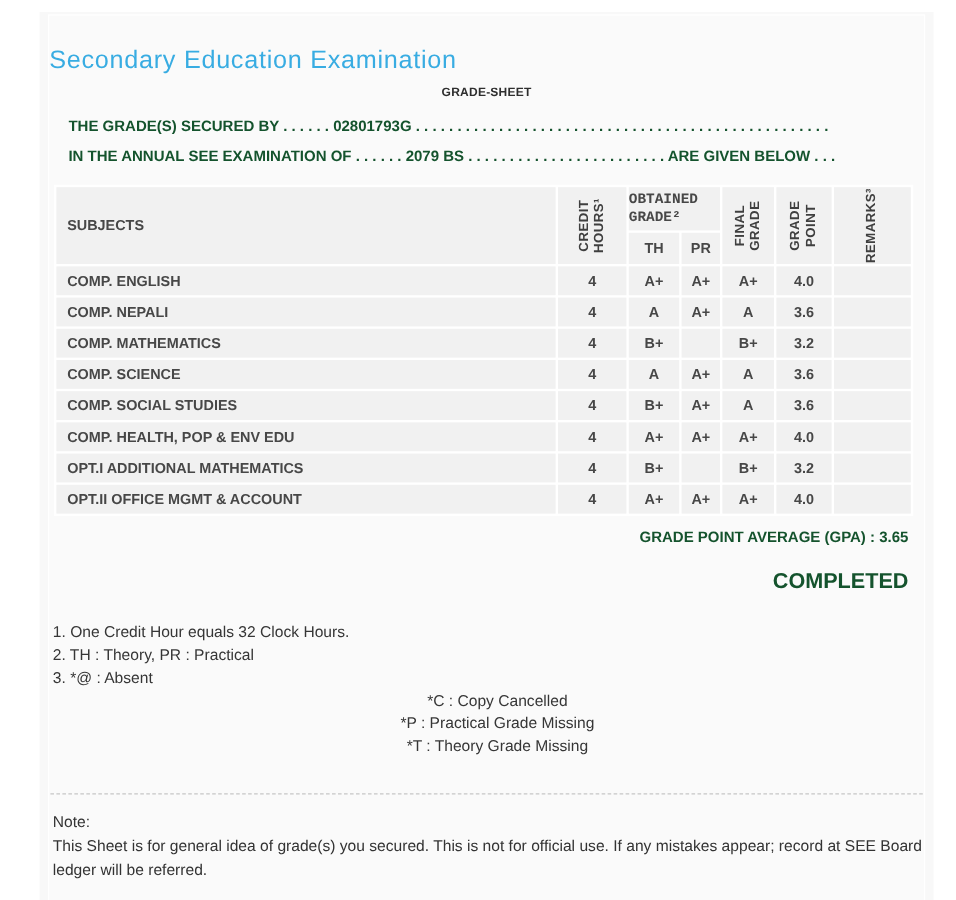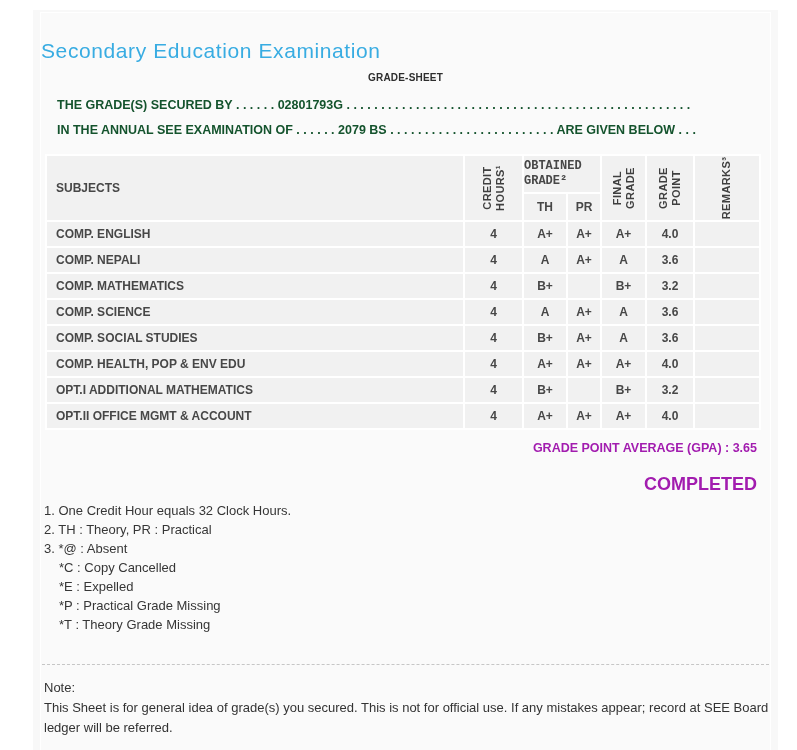--- a/index.html
+++ b/index.html
@@ -30,27 +30,27 @@
          vertical-align:middle; color:#3f3f3f;font-family:Liberation Mono, monospace; }
   .vcell { position:relative; }
   .vtext { position:absolute; left:50%; top:50%; width:70px;
            transform:translate(-50%,-50%) rotate(-90deg);
            text-align:center; font-size:11px; font-weight:700; line-height:1.2;
            letter-spacing:0.4px; color:#3f3f3f; }
   .vtext span { display:block; }
   td.subj { text-align:left; padding-left:9px; font-weight:700; height:16px; }
   td.val  { text-align:center; font-weight:700; height:24px; }
 
-  .right-block { text-align:right; padding-right:13px; font-weight:700; color:#a21caf; }
+  .right-block { text-align:right; padding-right:13px; font-weight:700; color:#14532d; }
   .gpa-line  { margin-top:10px; font-size:12.5px; line-height:16px; }
   .completed { margin-top:20px; font-size:18px; line-height:16px; }
 
-  .footnotes { margin-top:9px; padding-left:3px; }
+  .footnotes { margin-top:25px; padding-left:3px; }
   .footnote  { font-size:13px; color:#363636; line-height:19px; }
-  .footnote.indent { padding-left:15px; }
+  .footnote.indent { padding-left:15px;text-align:center; }
 
   .note-sep { margin:30px 1px 0 1px; border-top:1px dashed #c6c6c6; height:0; }
   .note-label { margin-top:14px; padding-left:3px; font-size:13px; color:#333333;
                 line-height:17px; }
   .note-text  { margin-top:2px; padding-left:3px; font-size:13px; color:#333333;
                 line-height:19.5px; }
 </style>
 </head>
 <body>
 
@@ -188,21 +188,20 @@
     </table>
 
     <div class="right-block gpa-line">GRADE POINT AVERAGE (GPA) : 3.65</div>
     <div class="right-block completed">COMPLETED</div>
 
     <div class="footnotes">
       <div class="footnote">1. One Credit Hour equals 32 Clock Hours.</div>
       <div class="footnote">2. TH : Theory, PR : Practical</div>
       <div class="footnote">3. *@ : Absent</div>
       <div class="footnote indent">*C : Copy Cancelled</div>
-      <div class="footnote indent">*E : Expelled</div>
       <div class="footnote indent">*P : Practical Grade Missing</div>
       <div class="footnote indent">*T : Theory Grade Missing</div>
     </div>
 
     <div class="note-sep"></div>
     <div class="note-label">Note:</div>
     <div class="note-text">
       <div>This Sheet is for general idea of grade(s) you secured. This is not for official use. If any mistakes appear; record at SEE Board</div>
       <div>ledger will be referred.</div>
     </div>

